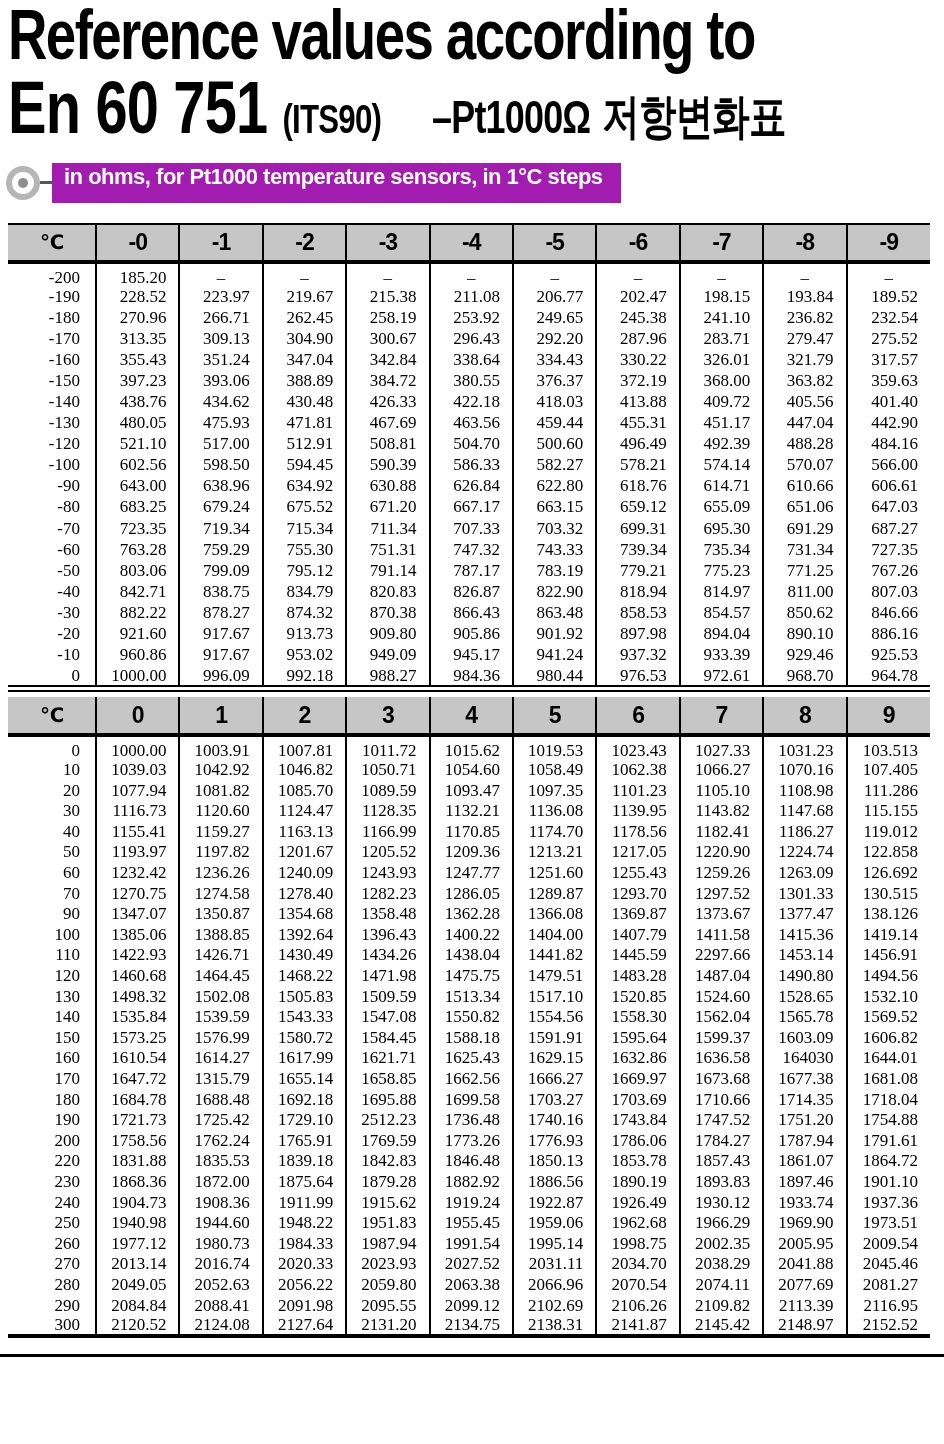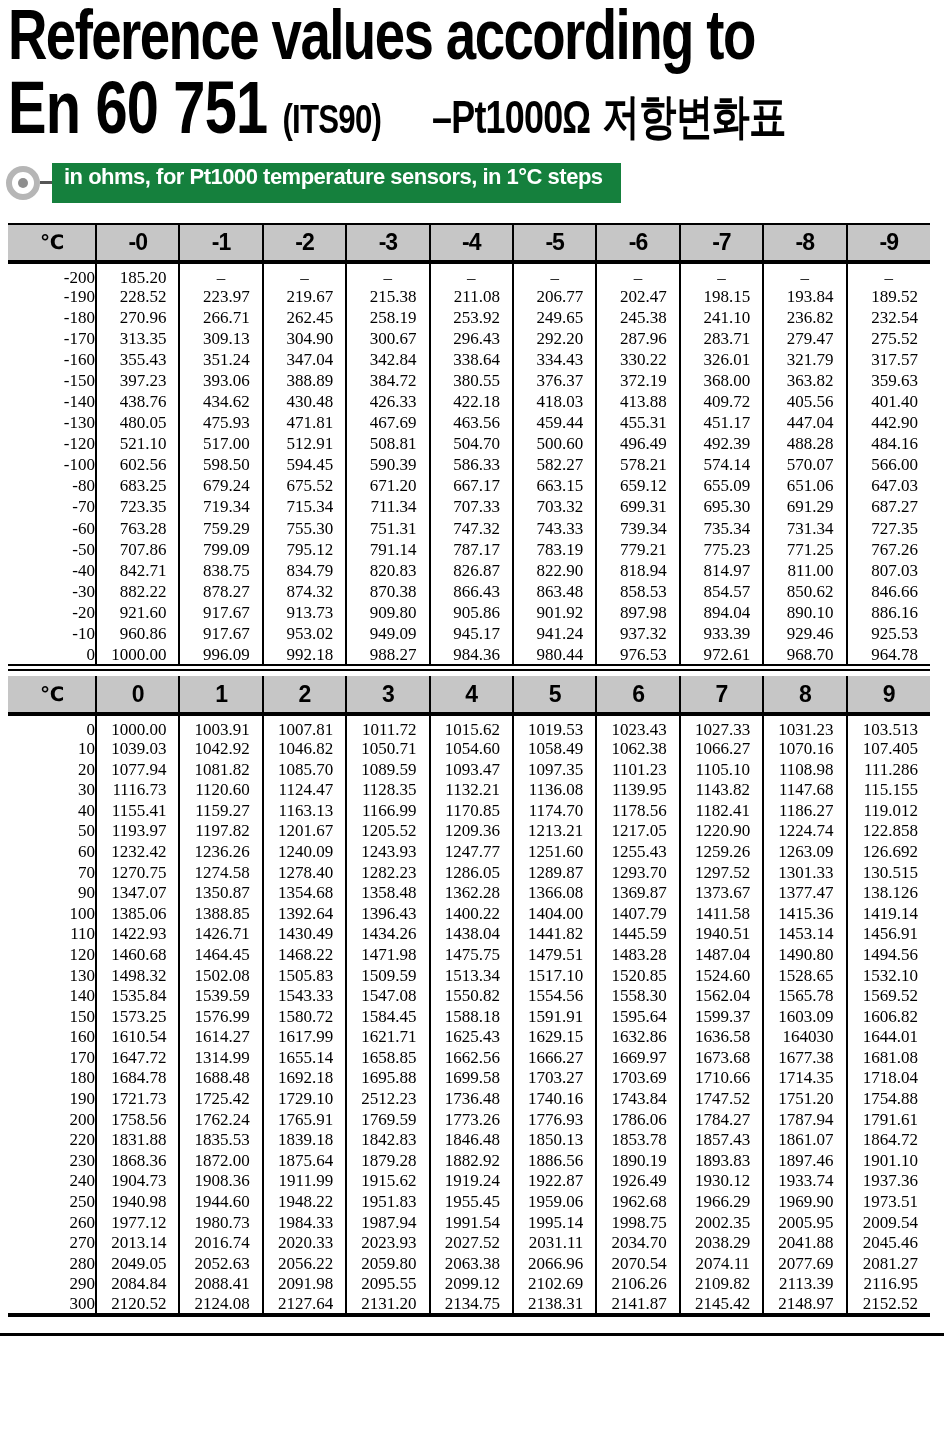--- a/index.html
+++ b/index.html
@@ -35,21 +35,21 @@
   .bullseye {
     position: relative; width: 34px; height: 34px; border-radius: 50%;
     border: 6px solid #b6b6b6; background: #fff; flex: 0 0 auto;
   }
   .bullseye .dot {
     position: absolute; top: 50%; left: 50%; width: 10px; height: 10px;
     margin: -5px 0 0 -5px; border-radius: 50%; background: #8e8e8e;
   }
   .connector { width: 12px; height: 3px; background: #555; flex: 0 0 auto; }
   .banner {
-    background: #15803d; color: #fff; height: 40px;
+    background: #a21caf; color: #fff; height: 40px;
     font-family: "Liberation Sans", sans-serif; font-weight: bold;
     font-size: 22px; line-height: 28px; letter-spacing: -0.5px;
     padding: 0 18px 2px 12px;
   }
 
   
   table.ref-table {
     border-collapse: collapse; table-layout: fixed;
     width: 922px; margin-left: 8px;
   }
@@ -64,21 +64,21 @@
   table.ref-table th:first-child { border-left: none; width: 88px; }
   table.ref-table th.temp-col { font-size: 20px; }
   #t1 th { border-top: 2px solid #000; }
 
   table.ref-table td {
     font-family: "Liberation Serif", serif;
     font-size: 17px; line-height: 1;
     padding: 0 12px 0 0; text-align: right; vertical-align: middle;
     border-left: 2px solid #000; white-space: nowrap;
   }
-  table.ref-table td:first-child { border-left: none; padding-right: 0; margin-top: 20px; }
+  table.ref-table td:first-child { border-left: none; padding-right: 15px; margin-top: 20px; }
   table.ref-table td.dash { text-align: center; padding-right: 0; }
   #t1 td { height: 21.1px; }
   #t2 td { height: 20.6px; }
   table.ref-table tbody tr:first-child td { padding-top: 5px; }
   #t1 { margin-top: 22px; border-bottom: 2px solid #000; }
   .rule-line { width: 922px; height: 2px; background: #000; margin: 3px 0 0 8px; }
   #t2 { margin-top: 5px; border-bottom: 4px solid #000; }
   .footer-line { width: 944px; height: 3px; background: #000; margin-top: 16px; }
 </style>
 </head>
@@ -244,20 +244,33 @@
           <td class="val-cell">594.45</td>
           <td class="val-cell">590.39</td>
           <td class="val-cell">586.33</td>
           <td class="val-cell">582.27</td>
           <td class="val-cell">578.21</td>
           <td class="val-cell">574.14</td>
           <td class="val-cell">570.07</td>
           <td class="val-cell">566.00</td>
         </tr>
         <tr>
+          <td class="temp-cell">-90</td>
+          <td class="val-cell">643.00</td>
+          <td class="val-cell">638.96</td>
+          <td class="val-cell">634.92</td>
+          <td class="val-cell">630.88</td>
+          <td class="val-cell">626.84</td>
+          <td class="val-cell">622.80</td>
+          <td class="val-cell">618.76</td>
+          <td class="val-cell">614.71</td>
+          <td class="val-cell">610.66</td>
+          <td class="val-cell">606.61</td>
+        </tr>
+        <tr>
           <td class="temp-cell">-80</td>
           <td class="val-cell">683.25</td>
           <td class="val-cell">679.24</td>
           <td class="val-cell">675.52</td>
           <td class="val-cell">671.20</td>
           <td class="val-cell">667.17</td>
           <td class="val-cell">663.15</td>
           <td class="val-cell">659.12</td>
           <td class="val-cell">655.09</td>
           <td class="val-cell">651.06</td>
@@ -284,21 +297,21 @@
           <td class="val-cell">751.31</td>
           <td class="val-cell">747.32</td>
           <td class="val-cell">743.33</td>
           <td class="val-cell">739.34</td>
           <td class="val-cell">735.34</td>
           <td class="val-cell">731.34</td>
           <td class="val-cell">727.35</td>
         </tr>
         <tr>
           <td class="temp-cell">-50</td>
-          <td class="val-cell">707.86</td>
+          <td class="val-cell">803.06</td>
           <td class="val-cell">799.09</td>
           <td class="val-cell">795.12</td>
           <td class="val-cell">791.14</td>
           <td class="val-cell">787.17</td>
           <td class="val-cell">783.19</td>
           <td class="val-cell">779.21</td>
           <td class="val-cell">775.23</td>
           <td class="val-cell">771.25</td>
           <td class="val-cell">767.26</td>
         </tr>
@@ -521,21 +534,21 @@
         </tr>
         <tr>
           <td class="temp-cell">110</td>
           <td class="val-cell">1422.93</td>
           <td class="val-cell">1426.71</td>
           <td class="val-cell">1430.49</td>
           <td class="val-cell">1434.26</td>
           <td class="val-cell">1438.04</td>
           <td class="val-cell">1441.82</td>
           <td class="val-cell">1445.59</td>
-          <td class="val-cell">1940.51</td>
+          <td class="val-cell">2297.66</td>
           <td class="val-cell">1453.14</td>
           <td class="val-cell">1456.91</td>
         </tr>
         <tr>
           <td class="temp-cell">120</td>
           <td class="val-cell">1460.68</td>
           <td class="val-cell">1464.45</td>
           <td class="val-cell">1468.22</td>
           <td class="val-cell">1471.98</td>
           <td class="val-cell">1475.75</td>
@@ -593,21 +606,21 @@
           <td class="val-cell">1625.43</td>
           <td class="val-cell">1629.15</td>
           <td class="val-cell">1632.86</td>
           <td class="val-cell">1636.58</td>
           <td class="val-cell">164030</td>
           <td class="val-cell">1644.01</td>
         </tr>
         <tr>
           <td class="temp-cell">170</td>
           <td class="val-cell">1647.72</td>
-          <td class="val-cell">1314.99</td>
+          <td class="val-cell">1315.79</td>
           <td class="val-cell">1655.14</td>
           <td class="val-cell">1658.85</td>
           <td class="val-cell">1662.56</td>
           <td class="val-cell">1666.27</td>
           <td class="val-cell">1669.97</td>
           <td class="val-cell">1673.68</td>
           <td class="val-cell">1677.38</td>
           <td class="val-cell">1681.08</td>
         </tr>
         <tr>

